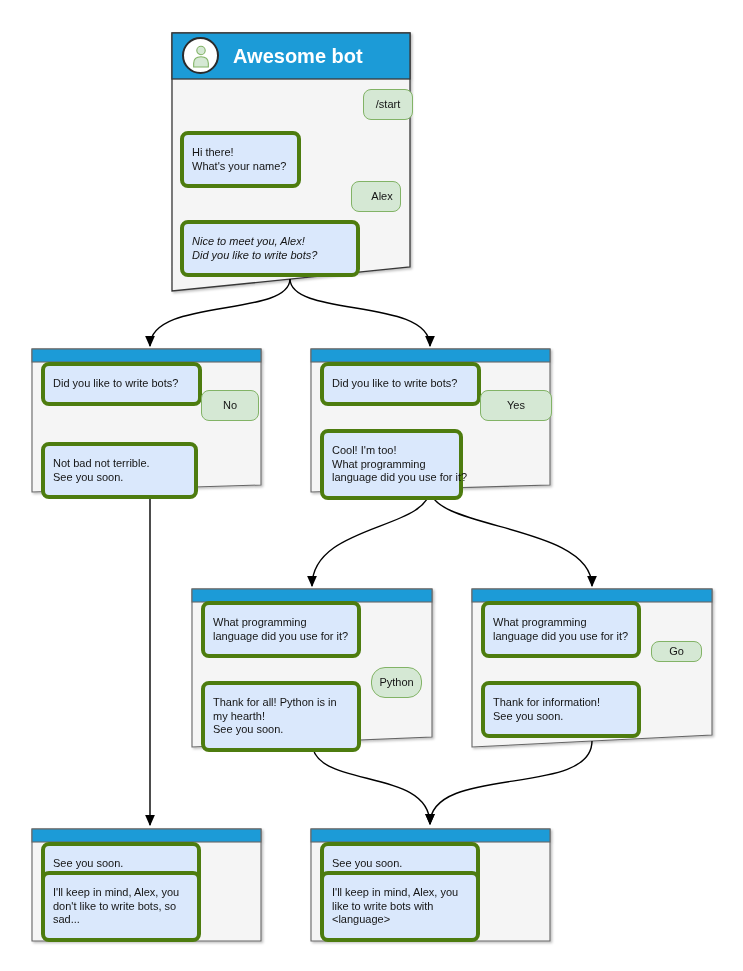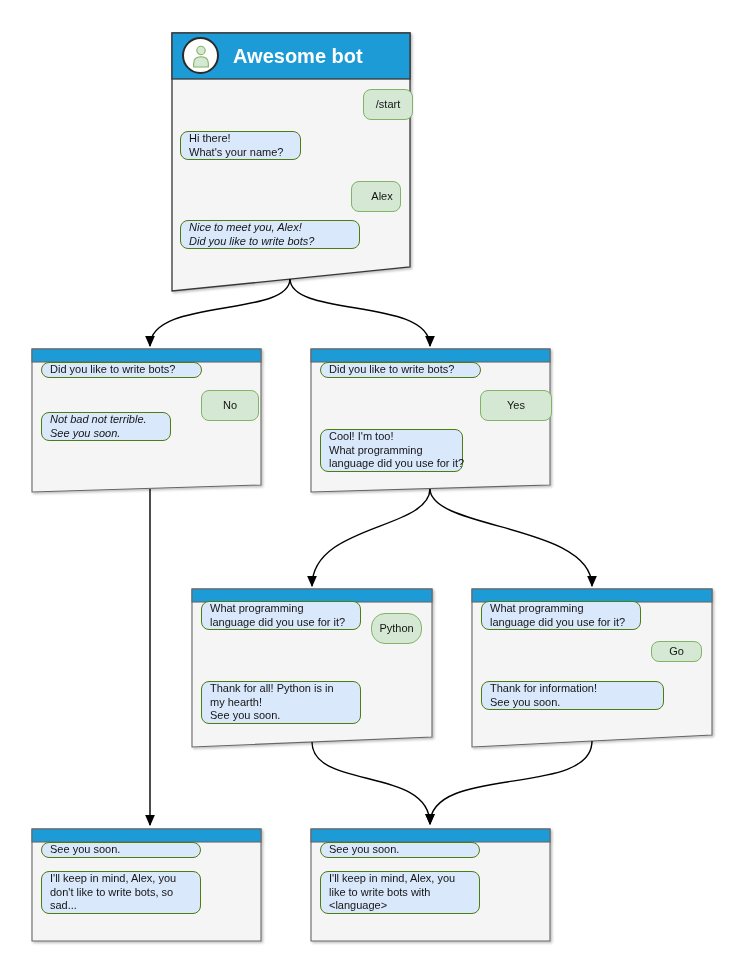--- a/index.html
+++ b/index.html
@@ -1,21 +1,21 @@
 <!DOCTYPE html>
 <html><head>
 <meta charset="utf-8">
 <style>
   html,body{margin:0;padding:0;background:#ffffff;}
   .canvas{position:relative;width:743px;height:971px;overflow:hidden;
           font-family:"Liberation Sans",sans-serif;background:#ffffff;}
   .bg{position:absolute;left:0;top:0;}
   .bubble{position:absolute;box-sizing:border-box;border-radius:8px;
           font-size:11px;line-height:13.5px;color:#141414;white-space:pre;}
-  .bubble.bot{background:#dae8fc;border:1px solid #4d7c0f;padding:0 8px;text-align:left;}
+  .bubble.bot{background:#dae8fc;border:4px solid #4d7c0f;padding:11px 8px;text-align:left;}
   .bubble.user{background:#d5e8d4;border:1px solid #82b366;display:flex;
                align-items:center;justify-content:center;}
   .win-title{position:absolute;left:233px;top:33px;width:170px;height:46px;
              line-height:46px;color:#ffffff;font-weight:bold;font-size:20px;}
   .avatar{position:absolute;left:182px;top:37px;width:37px;height:37px;border-radius:50%;
           background:#ffffff;border:2px solid #2b2b2b;box-sizing:border-box;
           display:flex;align-items:center;justify-content:center;}
 </style>
 </head>
 <body>
@@ -88,40 +88,40 @@
 
   <div class="bubble user" style="left:351px;top:89px;width:50px;height:31px;margin-left:12px;">/start</div>
   <div class="bubble bot" style="left:180px;top:131px;width:121px;">Hi there!
 What's your name?</div>
   <div class="bubble user" style="left:351px;top:181px;width:50px;height:31px;padding-left:12px;">Alex</div>
   <div class="bubble bot" style="left:180px;top:220px;width:180px;font-style:italic;">Nice to meet you, Alex!
 Did you like to write bots?</div>
 
   <div class="bubble bot" style="left:41px;top:362px;width:161px;">Did you like to write bots?</div>
   <div class="bubble user" style="left:201px;top:390px;width:58px;height:31px;">No</div>
-  <div class="bubble bot" style="left:41px;top:412px;width:130px;font-style:italic;">Not bad not terrible.
+  <div class="bubble bot" style="left:41px;top:442px;width:157px;">Not bad not terrible.
 See you soon.</div>
 
   <div class="bubble bot" style="left:320px;top:362px;width:161px;">Did you like to write bots?</div>
   <div class="bubble user" style="left:480px;top:390px;width:72px;height:31px;">Yes</div>
   <div class="bubble bot" style="left:320px;top:429px;width:143px;">Cool! I'm too!
 What programming
 language did you use for it?</div>
 
   <div class="bubble bot" style="left:201px;top:601px;width:160px;">What programming
 language did you use for it?</div>
-  <div class="bubble user" style="left:371px;top:613px;width:51px;height:31px;border-radius:14px;">Python</div>
+  <div class="bubble user" style="left:371px;top:667px;width:51px;height:31px;border-radius:14px;">Python</div>
   <div class="bubble bot" style="left:201px;top:681px;width:160px;">Thank for all! Python is in
 my hearth!
 See you soon.</div>
 
   <div class="bubble bot" style="left:481px;top:601px;width:160px;">What programming
 language did you use for it?</div>
   <div class="bubble user" style="left:651px;top:641px;width:51px;height:21px;">Go</div>
-  <div class="bubble bot" style="left:481px;top:681px;width:183px;">Thank for information!
+  <div class="bubble bot" style="left:481px;top:681px;width:160px;">Thank for information!
 See you soon.</div>
 
   <div class="bubble bot" style="left:41px;top:842px;width:160px;">See you soon.</div>
   <div class="bubble bot" style="left:41px;top:871px;width:160px;">I'll keep in mind, Alex, you
 don't like to write bots, so
 sad...</div>
 
   <div class="bubble bot" style="left:320px;top:842px;width:160px;">See you soon.</div>
   <div class="bubble bot" style="left:320px;top:871px;width:160px;">I'll keep in mind, Alex, you
 like to write bots with

